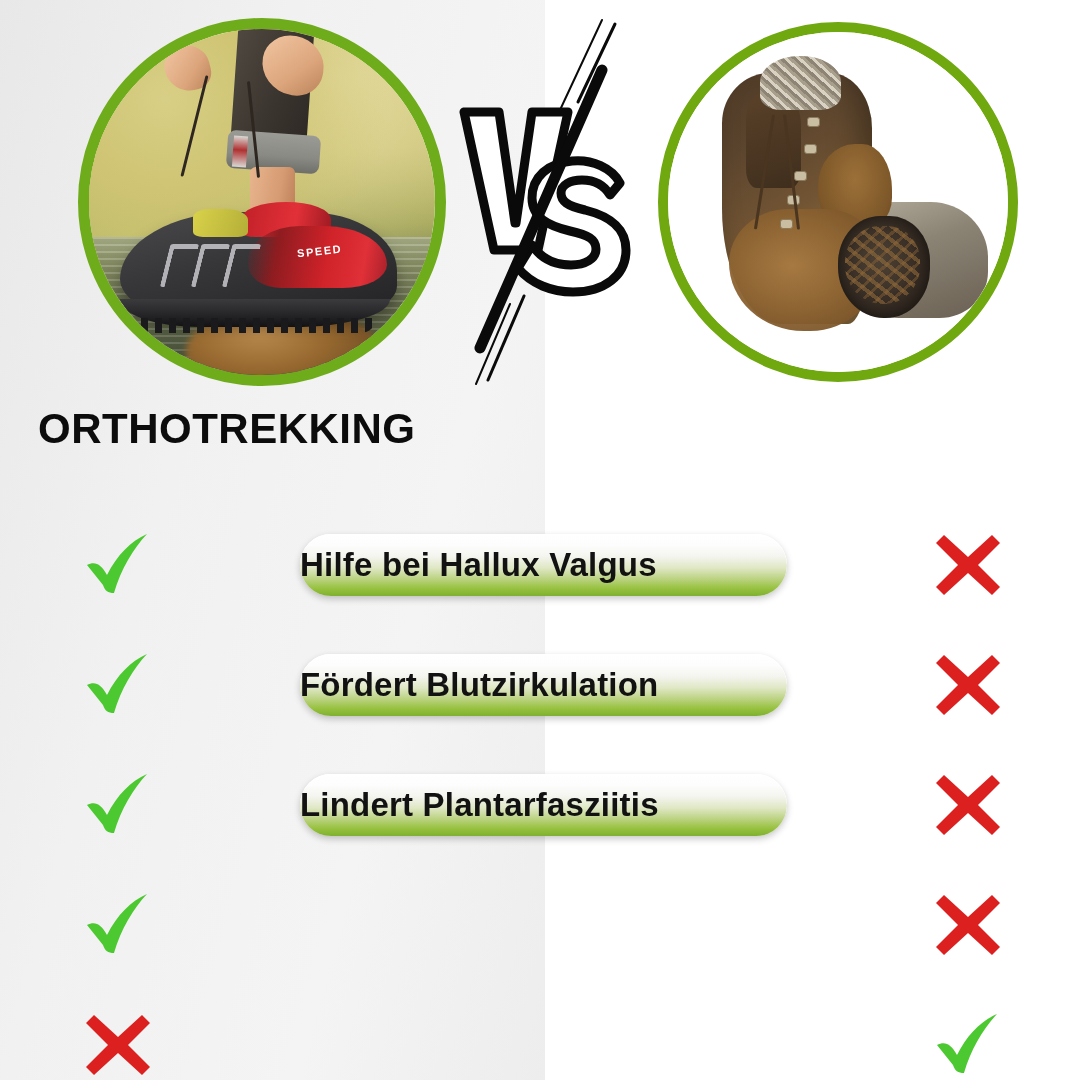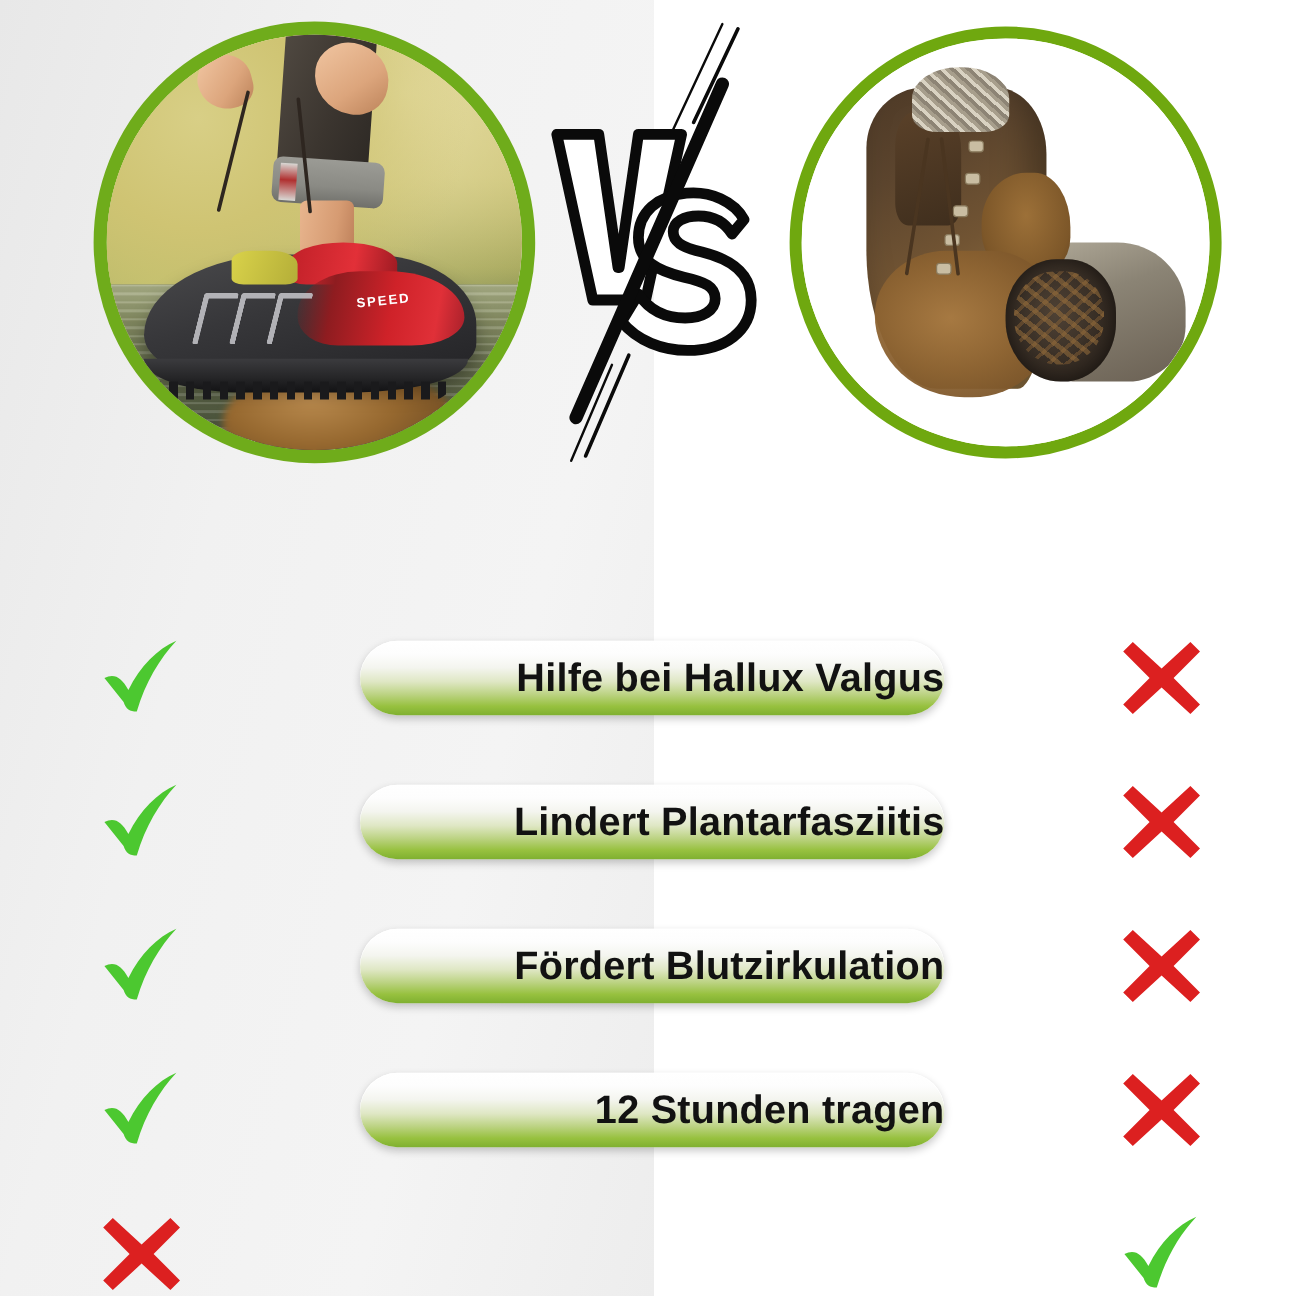--- a/index.html
+++ b/index.html
@@ -236,21 +236,21 @@
     left: 300px;
     width: 487px;
     height: 62px;
     border-radius: 32px;
     background: linear-gradient(180deg,
         #ffffff 0%, #fdfdfd 18%, #f4f5ef 36%,
         #dfe7c4 55%, #bcd383 72%, #97c13f 88%, #7fb030 100%);
     box-shadow: 0 3px 7px rgba(0,0,0,0.22), inset 0 1px 0 rgba(255,255,255,0.95);
     display: flex;
     align-items: center;
-    justify-content: flex-end;
+    justify-content: flex-start;
   }
   .pill-label {
     font-size: 33px;
     font-weight: 800;
     color: #121212;
     letter-spacing: 0.2px;
     white-space: nowrap;
     line-height: 1;
     margin-top: -1px;
   }
@@ -327,20 +327,21 @@
         <div class="eyelet" style="left:41%; top:25%;"></div>
         <div class="eyelet" style="left:40%; top:33%;"></div>
         <div class="eyelet" style="left:37%; top:41%;"></div>
         <div class="eyelet" style="left:35%; top:48%;"></div>
         <div class="eyelet" style="left:33%; top:55%;"></div>
         <div class="blace" style="left:28%; top:24%; width:3px; height:34%; transform:rotate(9deg);"></div>
         <div class="blace" style="left:36%; top:24%; width:3px; height:34%; transform:rotate(-7deg);"></div>
       </div>
     </div>
 
+    <div class="title title-left">ORTHOTREKKING</div>
   </div>
 
   <div class="rows" id="rows">
       <div class="row">
         <div class="mark mark-left">
           <svg width="74" height="68" viewBox="0 0 74 68">
             <path d="M6 34 C14 30 20 33 26 44 C36 24 50 10 66 3 C52 18 40 38 33 62 C27 62 24 60 22 54 Z" fill="#4CC830"></path>
           </svg>
         </div>
         <div class="pill">
@@ -352,52 +353,49 @@
           </svg>
         </div>
       </div>
       <div class="row">
         <div class="mark mark-left">
           <svg width="74" height="68" viewBox="0 0 74 68">
             <path d="M6 34 C14 30 20 33 26 44 C36 24 50 10 66 3 C52 18 40 38 33 62 C27 62 24 60 22 54 Z" fill="#4CC830"></path>
           </svg>
         </div>
         <div class="pill">
-          <span class="pill-label">Lindert Plantarfasziitis</span>
+          <span class="pill-label">Fördert Blutzirkulation</span>
         </div>
         <div class="mark mark-right">
           <svg width="70" height="66" viewBox="0 0 70 66">
             <path d="M11 3 L35 25 L59 3 L67 11 L45 33 L67 55 L59 63 L35 41 L11 63 L3 55 L25 33 L3 11 Z" fill="#DC2020"></path>
           </svg>
         </div>
       </div>
       <div class="row">
         <div class="mark mark-left">
           <svg width="74" height="68" viewBox="0 0 74 68">
             <path d="M6 34 C14 30 20 33 26 44 C36 24 50 10 66 3 C52 18 40 38 33 62 C27 62 24 60 22 54 Z" fill="#4CC830"></path>
           </svg>
         </div>
         <div class="pill">
-          <span class="pill-label">Fördert Blutzirkulation</span>
+          <span class="pill-label">Lindert Plantarfasziitis</span>
         </div>
         <div class="mark mark-right">
           <svg width="70" height="66" viewBox="0 0 70 66">
             <path d="M11 3 L35 25 L59 3 L67 11 L45 33 L67 55 L59 63 L35 41 L11 63 L3 55 L25 33 L3 11 Z" fill="#DC2020"></path>
           </svg>
         </div>
       </div>
       <div class="row">
         <div class="mark mark-left">
           <svg width="74" height="68" viewBox="0 0 74 68">
             <path d="M6 34 C14 30 20 33 26 44 C36 24 50 10 66 3 C52 18 40 38 33 62 C27 62 24 60 22 54 Z" fill="#4CC830"></path>
           </svg>
         </div>
-        <div class="pill">
-          <span class="pill-label">12 Stunden tragen</span>
-        </div>
         <div class="mark mark-right">
           <svg width="70" height="66" viewBox="0 0 70 66">
             <path d="M11 3 L35 25 L59 3 L67 11 L45 33 L67 55 L59 63 L35 41 L11 63 L3 55 L25 33 L3 11 Z" fill="#DC2020"></path>
           </svg>
         </div>
       </div>
       <div class="row">
         <div class="mark mark-left">
           <svg width="70" height="66" viewBox="0 0 70 66">
             <path d="M11 3 L35 25 L59 3 L67 11 L45 33 L67 55 L59 63 L35 41 L11 63 L3 55 L25 33 L3 11 Z" fill="#DC2020"></path>

